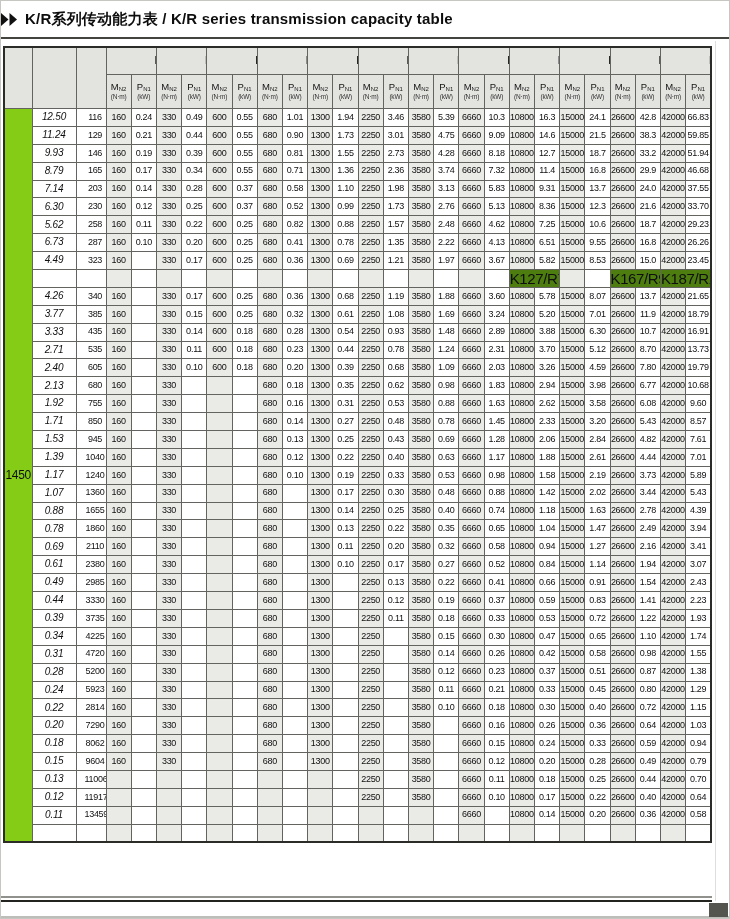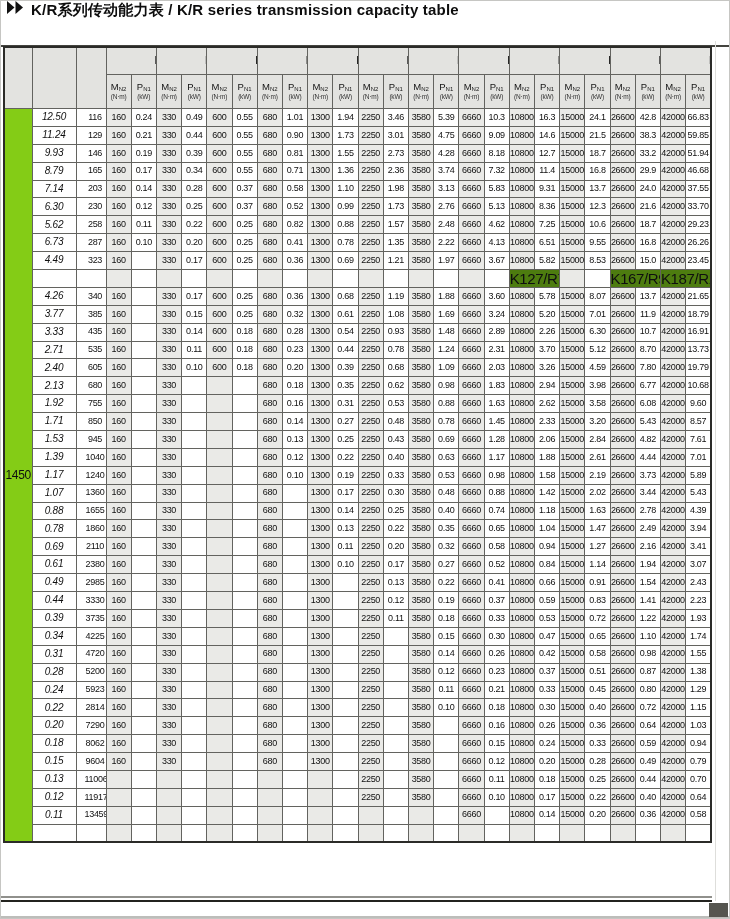--- a/index.html
+++ b/index.html
@@ -5,22 +5,22 @@
   html,body { margin:0; padding:0; }
   body {
     width:730px; height:919px; position:relative; background:#ffffff;
     font-family:"Liberation Sans","DejaVu Sans",sans-serif; color:#111;
     overflow:hidden;
   }
   .page { position:absolute; inset:0; border:1px solid #c6c6c3; background:#fff; }
 
   
   .title-bar {
-    position:absolute; top:0; left:0; right:0; height:46px;
-    display:flex; align-items:flex-start; gap:7px; padding-left:6px;
+    position:absolute; top:0; left:0; right:0; height:38px;
+    display:flex; align-items:center; gap:7px; 
     border-bottom:2px solid #44443f; box-sizing:border-box; background:#fff;
   }
   .title-text { font-size:15px; font-weight:bold; color:#0d0d0d; letter-spacing:0.2px; white-space:nowrap; }
   .arrow-icon { display:inline-block; line-height:0; }
 
   
   .tbl-wrap { position:absolute; top:45px; left:2px; }
   table { border-collapse:collapse; table-layout:fixed; width:709px; border:2px solid #2b2b28; background:#fff; }
   th,td {
     border:1px solid #63635f; padding:0; text-align:center; vertical-align:middle;
@@ -465,21 +465,21 @@
             <td class="pcol">0.28</td>
             <td class="mcol">1300</td>
             <td class="pcol">0.54</td>
             <td class="mcol">2250</td>
             <td class="pcol">0.93</td>
             <td class="mcol">3580</td>
             <td class="pcol">1.48</td>
             <td class="mcol">6660</td>
             <td class="pcol">2.89</td>
             <td class="mcol">10800</td>
-            <td class="pcol">2.26</td>
+            <td class="pcol">3.88</td>
             <td class="mcol">15000</td>
             <td class="pcol">6.30</td>
             <td class="mcol">26600</td>
             <td class="pcol">10.7</td>
             <td class="mcol">42000</td>
             <td class="pcol">16.91</td>
           </tr>
           <tr>
             <td class="na-cell">2.71</td>
             <td class="i-cell">535</td>

